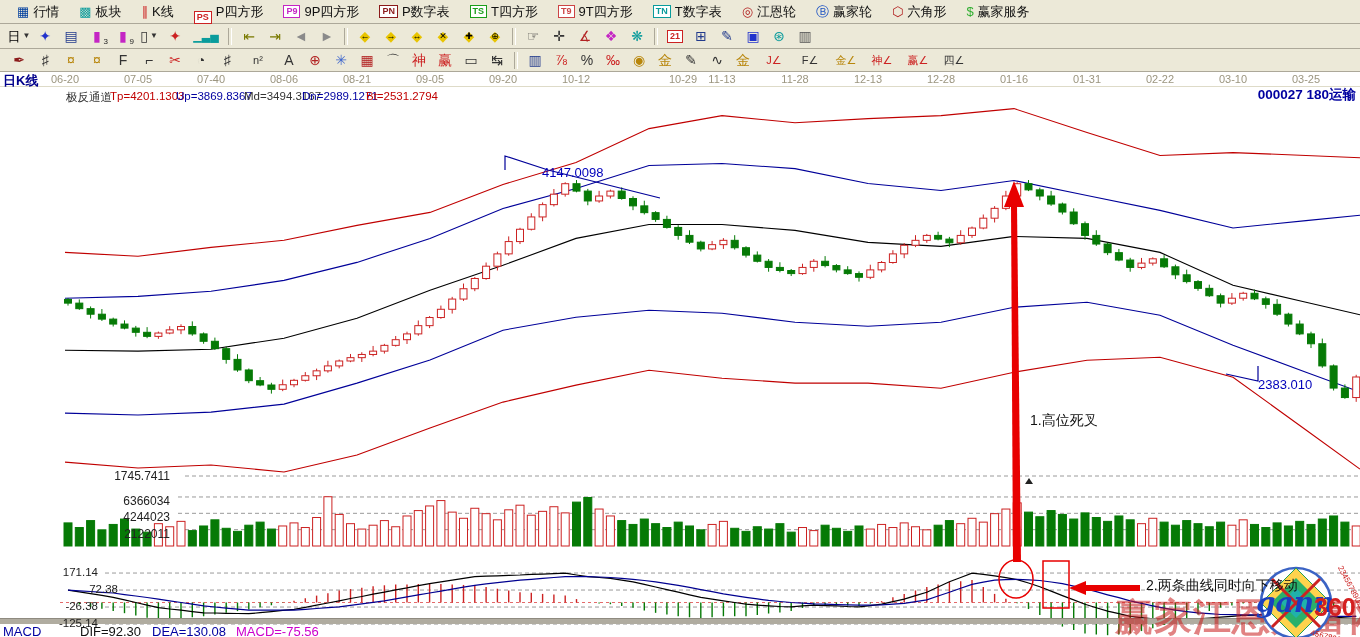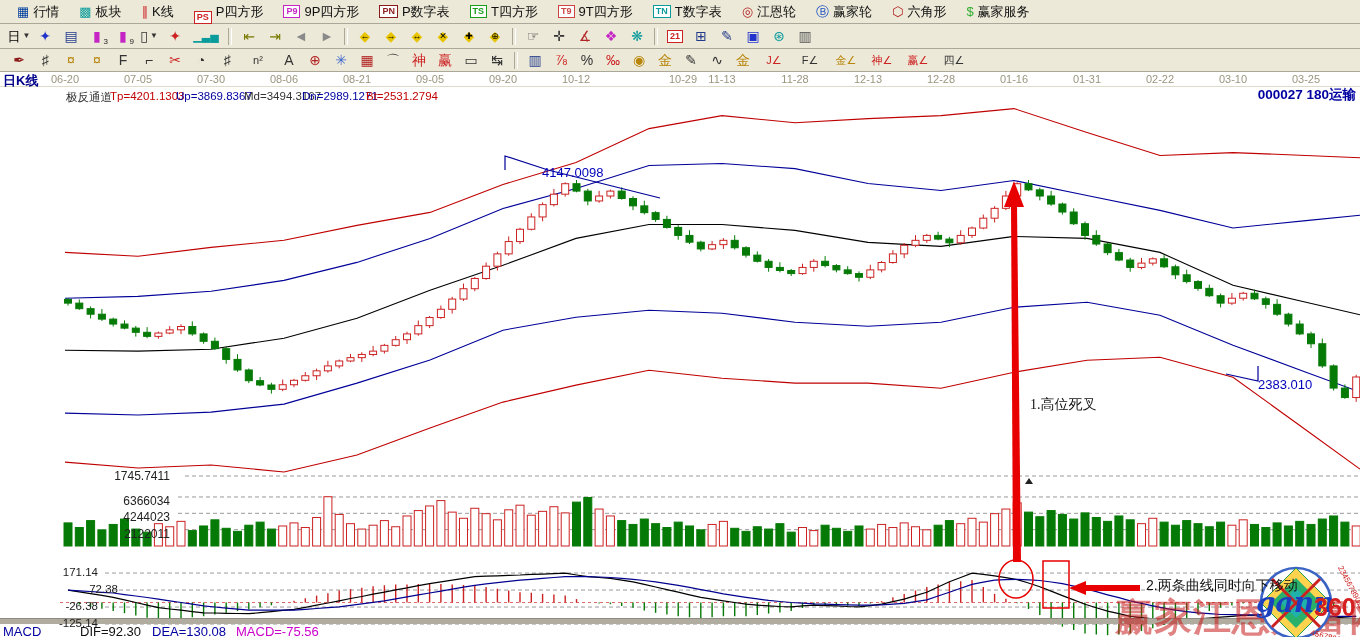--- a/index.html
+++ b/index.html
@@ -40,21 +40,21 @@
   #chan-dn{left:302px;color:#0000a0;}
   #chan-bt{left:366px;color:#c00000;}
   #stock-lbl{right:4px;top:14px;font:bold 13.5px "Liberation Sans",sans-serif;color:#0000a0;}
   #macd-row{position:absolute;left:0;top:552px;width:1360px;height:14px;z-index:4;font-size:13px;}
   #macd-row span{position:absolute;top:0;}
   #macd-title{left:3px;color:#0000a0;}
   #macd-dif{left:80px;color:#111;}
   #macd-dea{left:152px;color:#0000a0;}
   #macd-val{left:236px;color:#cc00cc;}
   #sep-band{position:absolute;left:0;top:546px;width:1360px;height:5px;background:#b0aca0;border-top:1px solid #8f8b80;z-index:2;}
-  #note1{left:1030px;top:324px;font-size:14px;color:#111;font-family:Liberation Serif, serif;}
+  #note1{left:1030px;top:340px;font-size:14px;color:#111;}
   #note2{left:1146px;top:505px;font-size:14px;color:#111;}
   #px-high{left:542px;top:93px;font-size:13px;color:#0000bb;}
   #px-low{left:1258px;top:305px;font-size:13px;color:#0000bb;}
   #wm-cn{left:1115px;top:520px;font:bold 38px "Liberation Sans","DejaVu Sans",sans-serif;
          color:rgba(200,28,28,0.55);letter-spacing:1px;z-index:2;}
 </style>
 </head>
 <body>
 
 <div id="app">
@@ -320,21 +320,21 @@
         <span style="color: rgb(204, 34, 34); font-size: 11px;">赢∠</span>
       </span>
       <span class="tb-btn wide">
         <span style="color: rgb(51, 51, 51); font-size: 11px;">四∠</span>
       </span>
     </div>
 
   <div id="date-row">
       <span class="date-lbl" style="left: 41px;">06-20</span>
       <span class="date-lbl" style="left: 114px;">07-05</span>
-      <span class="date-lbl" style="left: 187px;">07-30</span>
+      <span class="date-lbl" style="left: 187px;">07-40</span>
       <span class="date-lbl" style="left: 260px;">08-06</span>
       <span class="date-lbl" style="left: 333px;">08-21</span>
       <span class="date-lbl" style="left: 406px;">09-05</span>
       <span class="date-lbl" style="left: 479px;">09-20</span>
       <span class="date-lbl" style="left: 552px;">10-12</span>
       <span class="date-lbl" style="left: 659px;">10-29</span>
       <span class="date-lbl" style="left: 698px;">11-13</span>
       <span class="date-lbl" style="left: 771px;">11-28</span>
       <span class="date-lbl" style="left: 844px;">12-13</span>
       <span class="date-lbl" style="left: 917px;">12-28</span>

